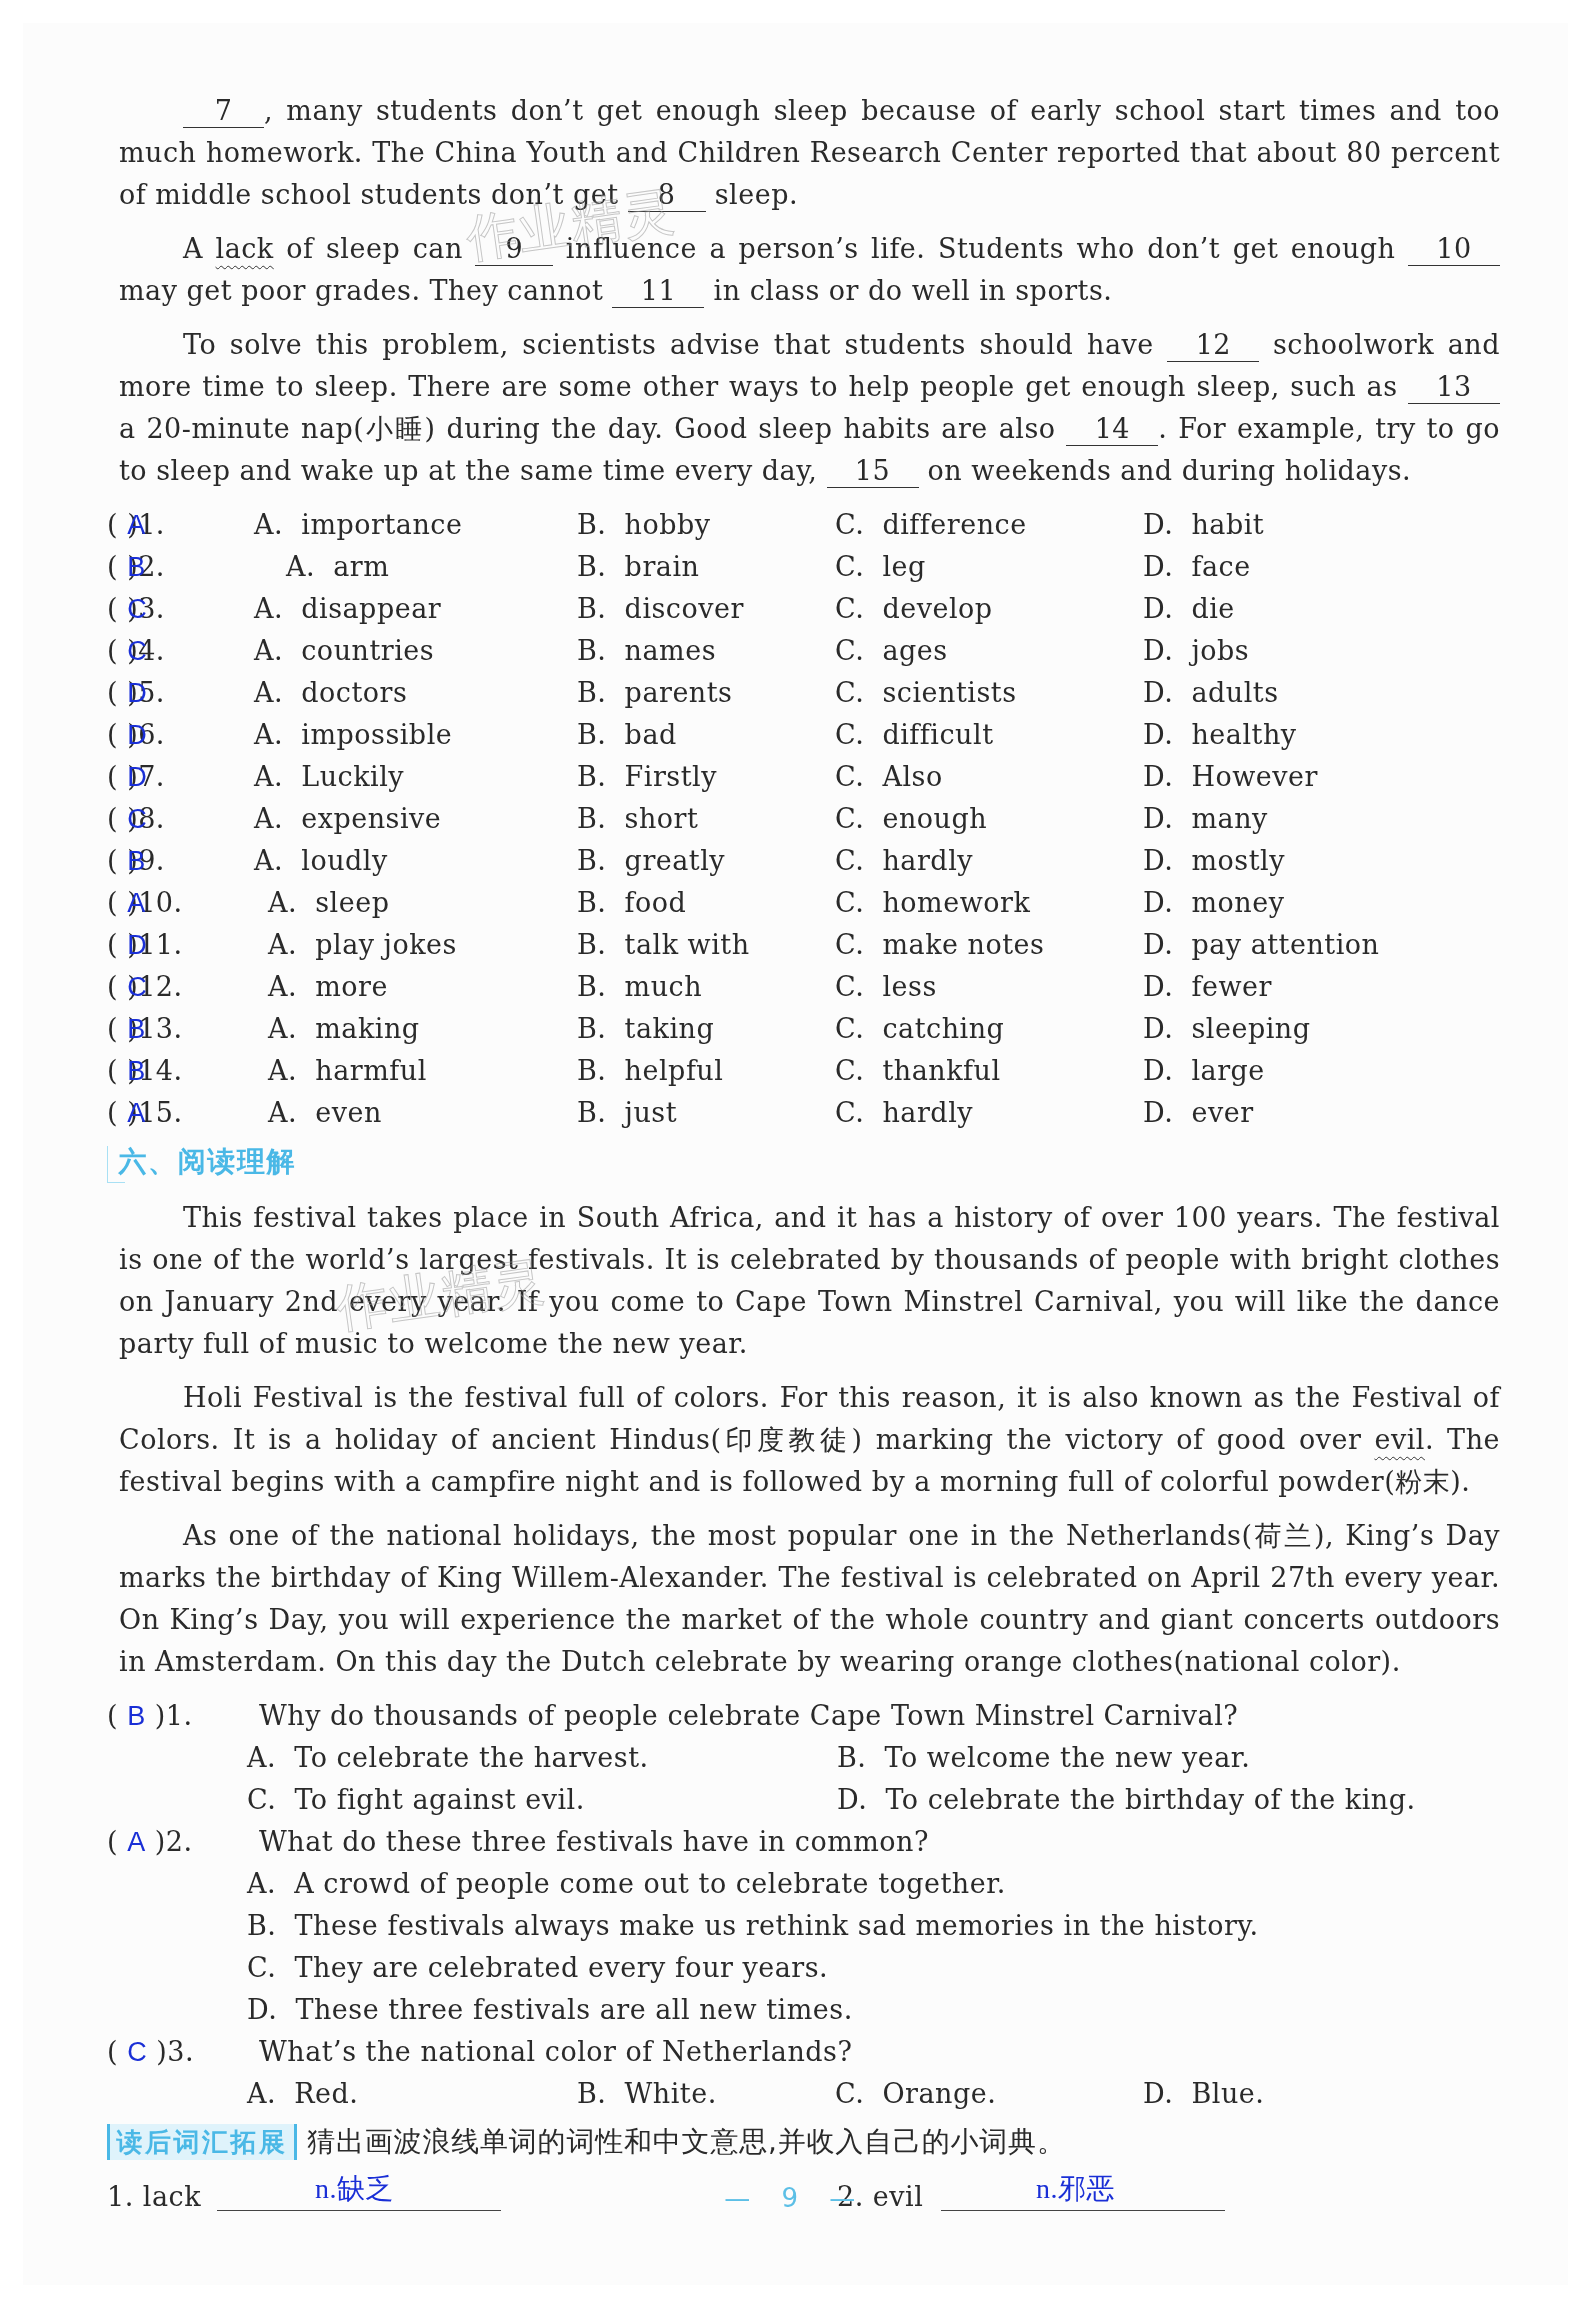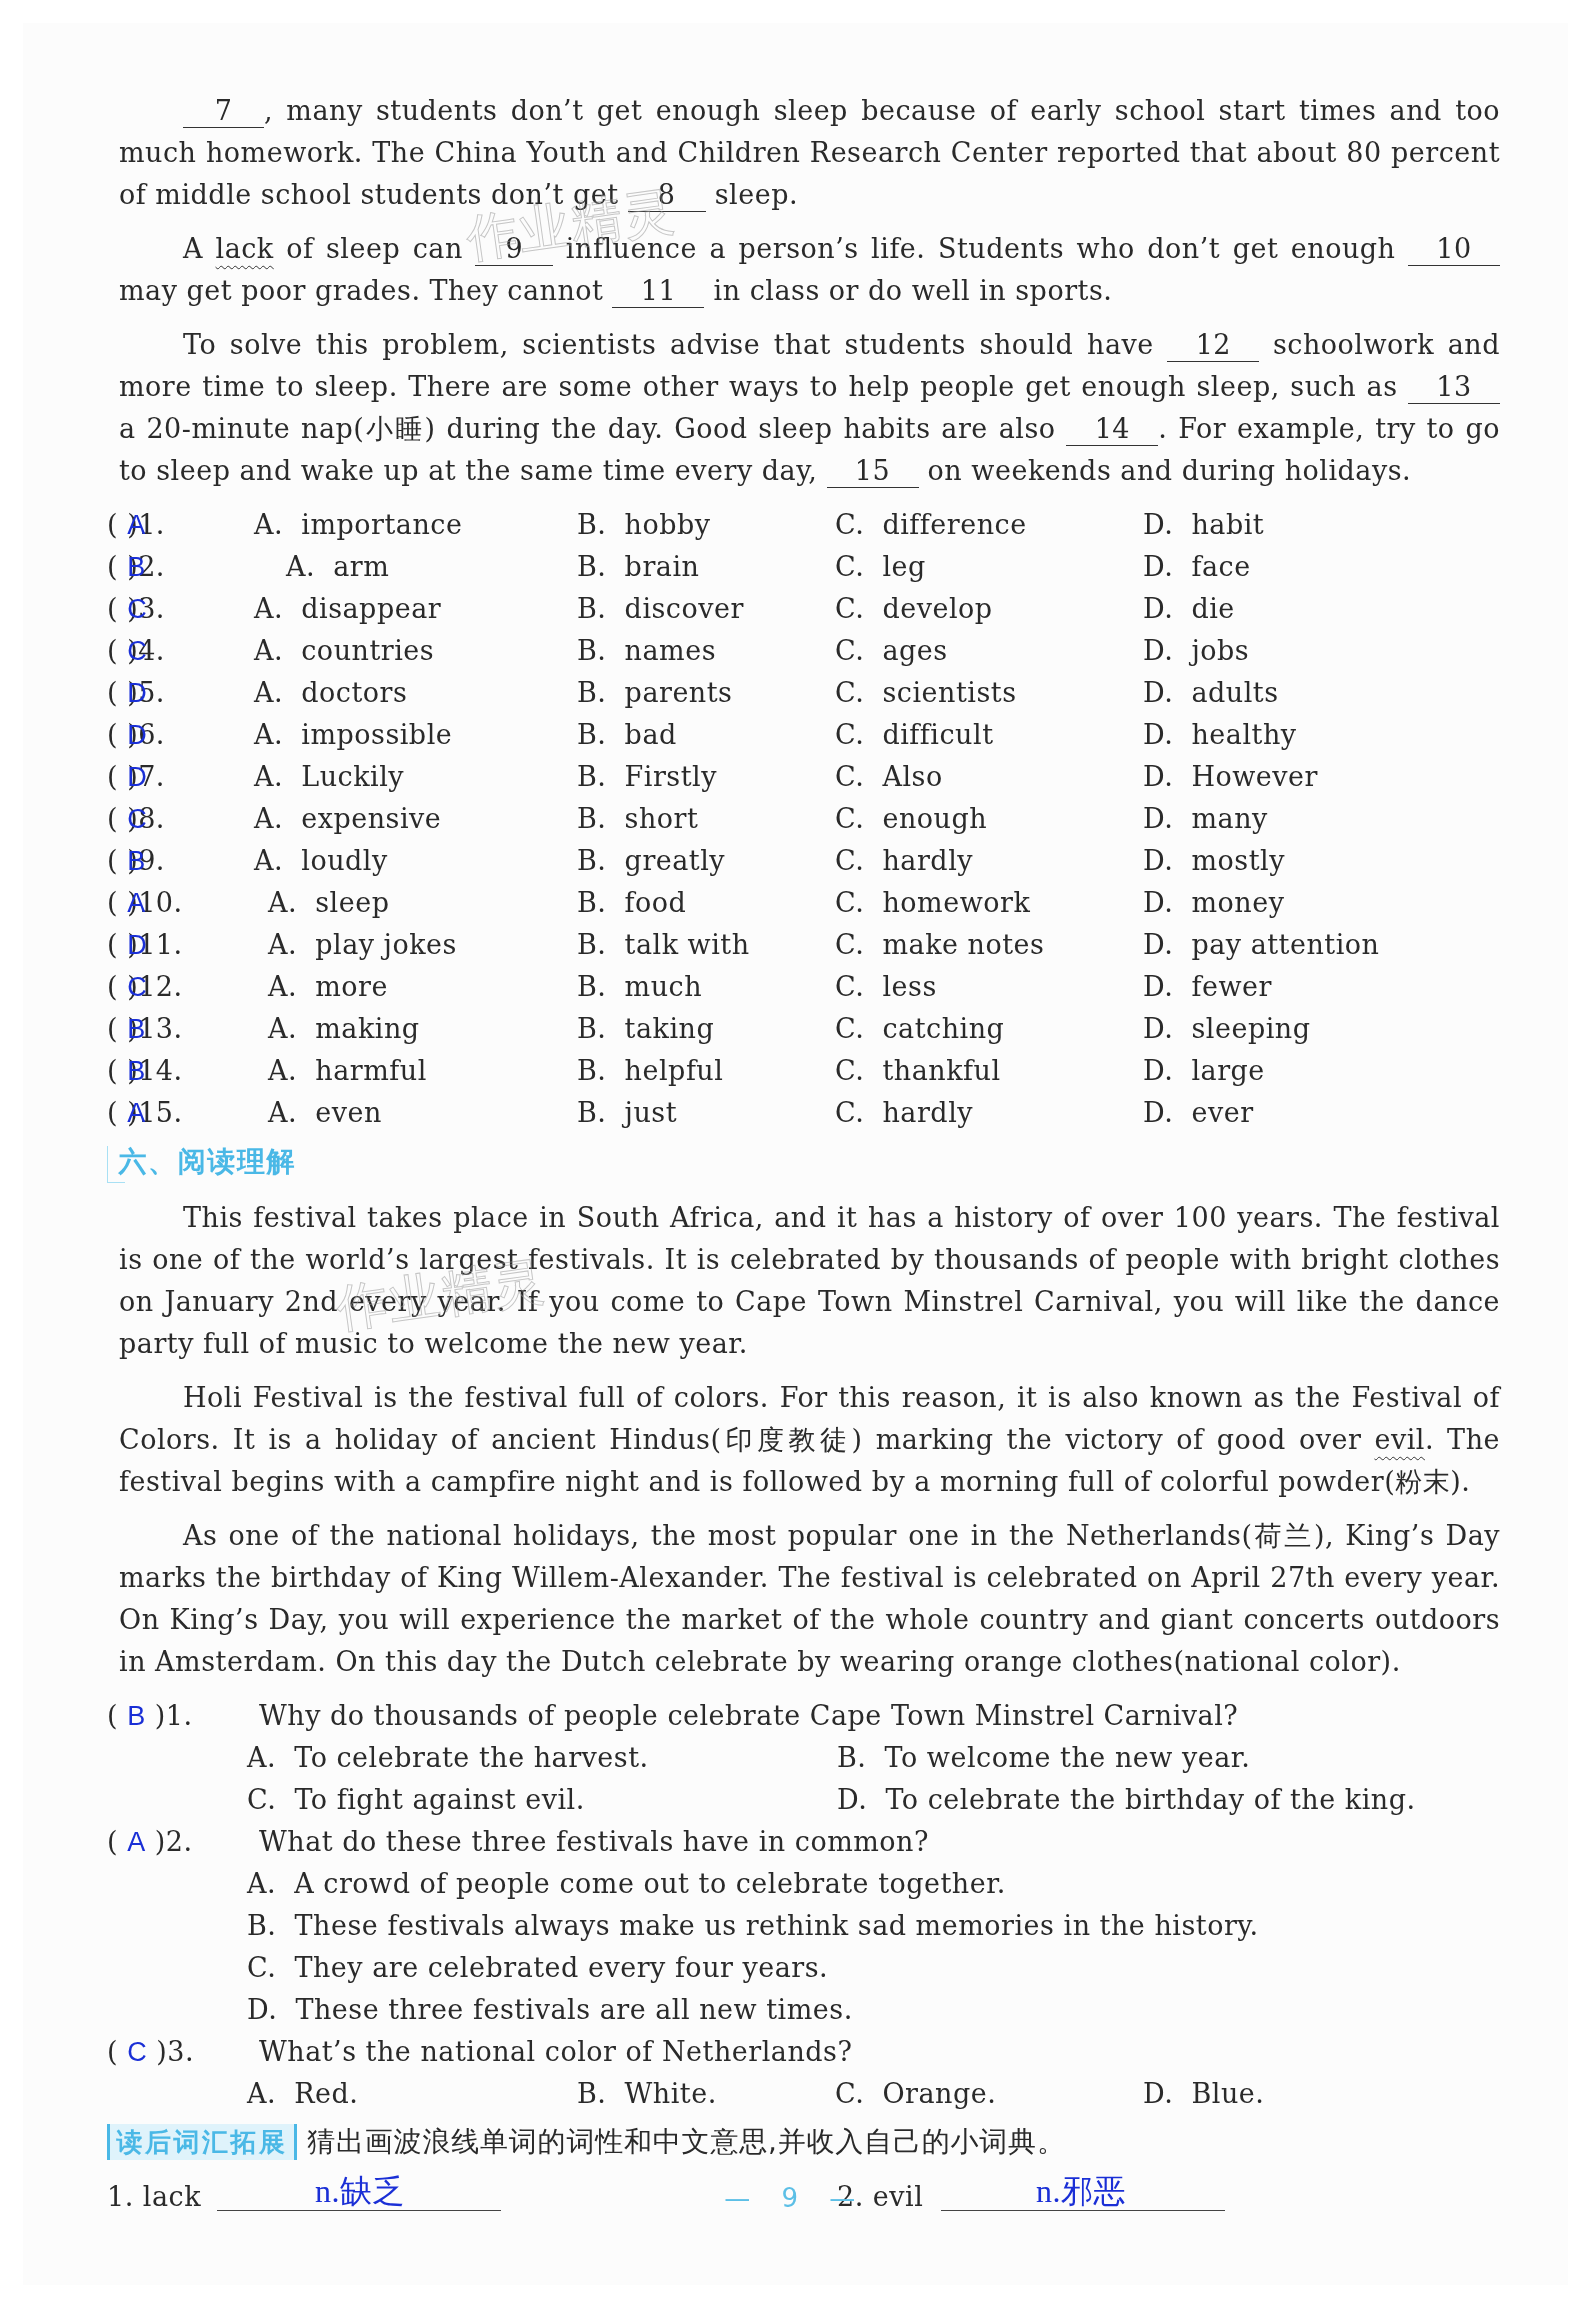--- a/index.html
+++ b/index.html
@@ -54,21 +54,21 @@
     display: inline-block; background: #dff3fb; color: #4ab8e6; font-size: 26px; font-weight: bold;
     padding: 0 6.6px; height: 36px; line-height: 36px; border-left: 3.3px solid #4ab8e6; border-right: 3.3px solid #4ab8e6;
     letter-spacing: 2.5px; vertical-align: middle;
   }
   .vocab-inst { font-size: 28px; color: #2a2a2a; margin-left: 10px; vertical-align: middle; letter-spacing: 0.8px; }
   .vocab-row { position: relative; height: 58px; }
   .vocab-item { position: absolute; top: 16.5px; line-height: 36px; }
   .v1 { left: 0; } .v2 { left: 730px; }
   .vocab-line { position: absolute; top: 48px; height: 0; border-bottom: 1.6px solid #444; width: 284px; }
   .vl1 { left: 110px; } .vl2 { left: 834px; }
-  .vocab-ans { position: absolute; top: 8.2px; color: #1a2fd6; font-family: "Liberation Serif", serif; font-size: 32px; }
+  .vocab-ans { position: absolute; top: 8.2px; color: #1a2fd6; font-family: "Liberation Serif", serif; font-size: 28px; }
   .va1 { left: 208px; } .va2 { left: 929px; }
   .pagenum {
     position: absolute; left: 0; width: 1591px; top: 2183px; text-align: center;
     color: #5cbfe6; font-family: "DejaVu Sans", sans-serif; font-size: 26px; letter-spacing: 11.5px;
   }
 </style>
 </head>
 <body>
 
 <div class="page"></div>

